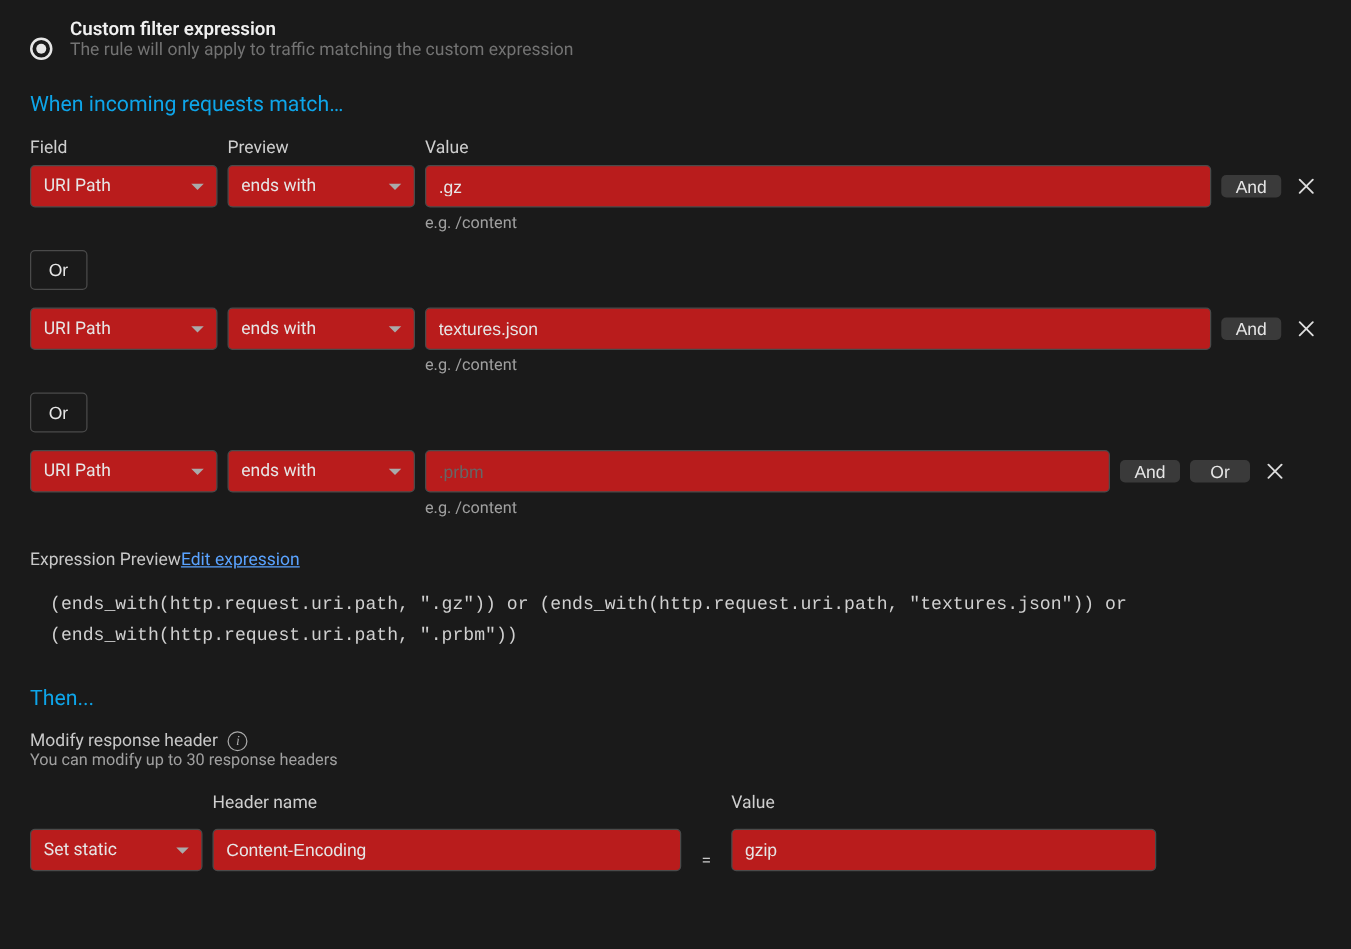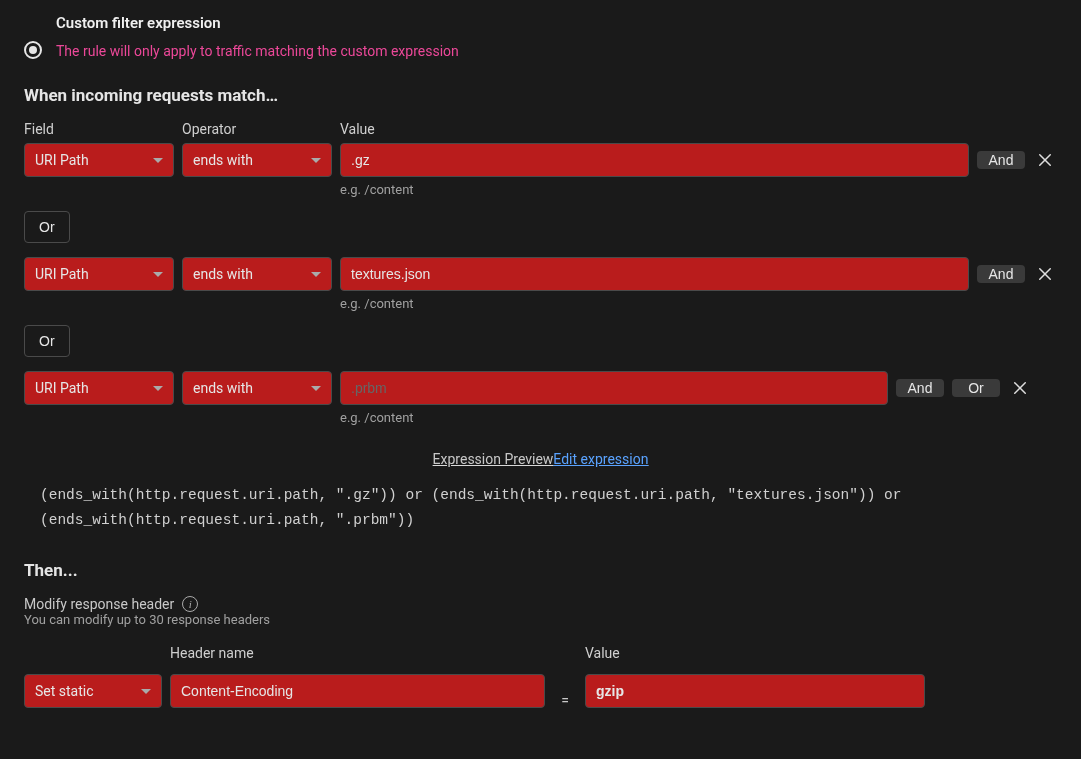--- a/index.html
+++ b/index.html
@@ -12,22 +12,22 @@
     width: 1081px;
   }
   .radio-row { display: flex; align-items: flex-end; gap: 14px; margin-bottom: 26px; }
   .radio-outer {
     width: 18px; height: 18px; border-radius: 50%;
     border: 2px solid #e6e6e6; display: flex; align-items: center; justify-content: center;
     flex-shrink: 0; margin-top: 2px;
   }
   .radio-inner { width: 8px; height: 8px; border-radius: 50%; background: #e6e6e6; }
   .radio-title { font-weight: 600; color: #f0f0f0; font-size: 15px; }
-  .radio-desc { color: #ec4899; font-size: 14px; margin-top: 11px; }
-  .section-heading { font-weight: 700; font-size: 17px; color: #e5e5e5; margin: 20px 0 16px 0; }
+  .radio-desc { color: #737373; font-size: 14px; margin-top: 0; }
+  .section-heading { font-weight: 400; font-size: 17px; color: #0ea5e9; margin: 20px 0 16px 0; }
   .labels-row, .row { display: flex; gap: 8px; align-items: center; }
   .labels-row { margin-bottom: 6px; color: #cfcfcf; }
   .col-field { width: 150px; }
   .col-op { width: 150px; }
   .col-val { flex: 1; }
   .col-and, .col-or { width: 48px; }
   .col-x { width: 24px; }
   .select, .input {
     background: #b91c1c;
     border: 1px solid #4a4a4a;
@@ -54,21 +54,21 @@
   }
   .x-icon svg { stroke: #ddd; }
   .hint { color: #a0a0a0; font-size: 13px; margin-top: 5px; margin-left: 316px; }
   .or-solo {
     display: inline-flex; align-items: center; justify-content: center;
     background: transparent; color: #e6e6e6; border: 1px solid #4a4a4a;
     height: 32px; border-radius: 4px; font-size: 14px; padding: 0 14px;
     margin: 14px 0 14px 0; cursor: pointer;
   }
   .pill-val { width: 548px; flex: none; }
-  .preview-bar { display: flex; justify-content: center; align-items: center; margin-top: 26px; text-decoration: underline; }
+  .preview-bar { display: flex; justify-content: flex-start; align-items: center; margin-top: 26px; }
   .preview-label { color: #c8c8c8; }
   .edit-link { color: #5aa3ff; text-decoration: underline; cursor: pointer; font-size: 14px; }
   .pre-block {
     background: transparent; color: #d0d0d0;
     font-family: "SFMono-Regular", Consolas, "Liberation Mono", Menlo, monospace;
     font-size: 14.5px; line-height: 1.7; padding: 16px 16px 8px 16px; white-space: pre-wrap;
   }
   .subtext { color: #a0a0a0; font-size: 13px; }
   .modify-row { display: flex; align-items: center; gap: 8px; margin-top: 12px; color: #c8c8c8;}
   .info-icon {
@@ -78,40 +78,40 @@
   }
   .header-labels { display: flex; gap: 0; margin-top: 18px; margin-bottom: 6px; color: #cfcfcf;}
   .hl-action { width: 138px; }
   .hl-name { width: 375px; margin-left: 8px; }
   .hl-eq { width: 40px; }
   .hl-value { flex: 1; }
   .header-build { display: flex; gap: 8px; align-items: flex-end; margin-top: 13px; }
   .hb-action { width: 138px; }
   .hb-name { width: 375px; }
   .hb-eq { width: 24px; text-align: center; color: #c8c8c8; }
-  .hb-value { width: 340px; font-weight: bold; }
+  .hb-value { width: 340px; }
 </style>
 </head>
 <body>
 
 <div class="radio-row">
   <div class="radio-outer">
       <div class="radio-inner"></div>
     </div>
   <div>
     <div class="radio-title">Custom filter expression</div>
     <div class="radio-desc">The rule will only apply to traffic matching the custom expression</div>
   </div>
 </div>
 
 <div class="section-heading">When incoming requests match…</div>
 
 <div class="labels-row">
   <div class="col-field">Field</div>
-  <div class="col-op">Operator</div>
+  <div class="col-op">Preview</div>
   <div class="col-val">Value</div>
 </div>
 
 <div id="rows-container"><div class="row">
     <div class="col-field">
       <div class="select">
         <span>URI Path</span>
         <span class="caret"></span>
       </div>
     </div>

